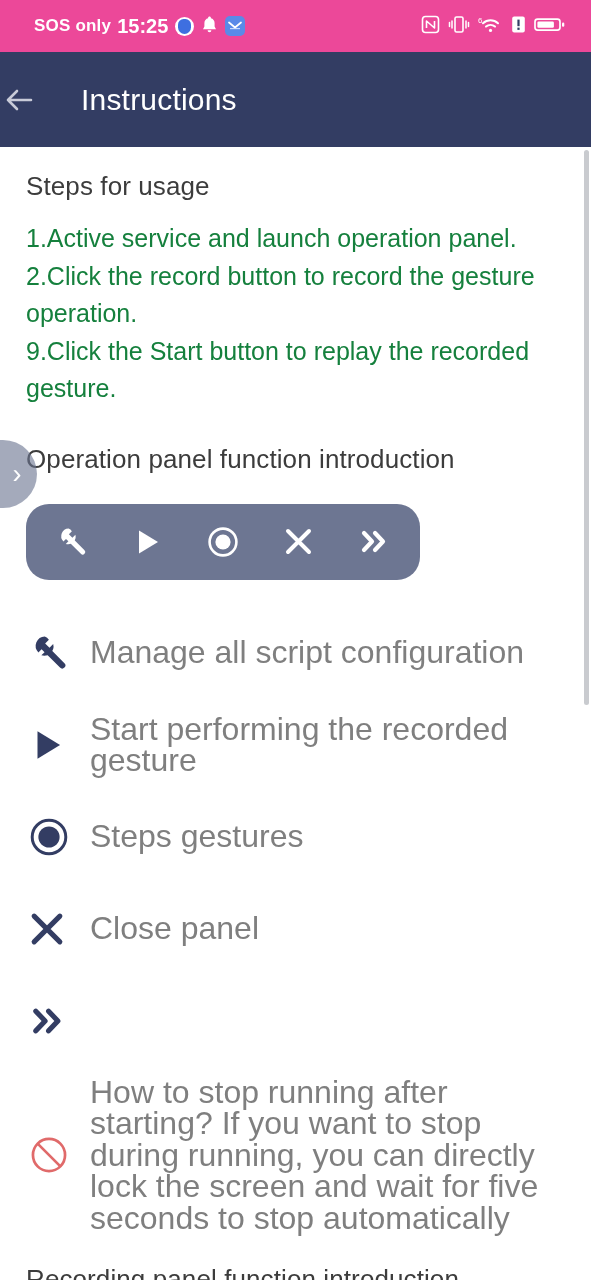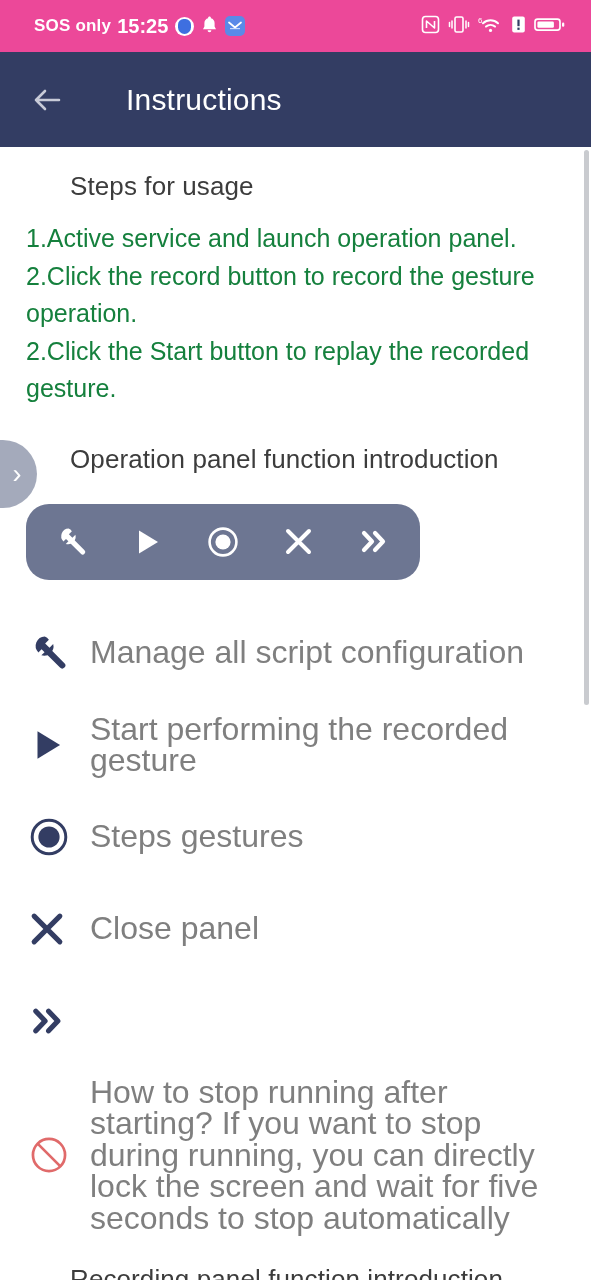--- a/index.html
+++ b/index.html
@@ -43,22 +43,21 @@
     background:#5a8ae8; position:relative; flex:none;
   }
   .ic-mail svg{ position:absolute; left:3px; top:4px; }
 
   
   .appbar{
     height:95px;
     background:#333d63;
     display:flex;
     align-items:center;
-    padding-left:28px;
-    gap:60px;
+    gap:43px;
   }
   .back-arrow{ width:38px;height:38px;flex:none;cursor:pointer; }
   .appbar-title{
     color:#ffffff;
     font-size:30px;
     letter-spacing:.2px;
     white-space:nowrap;
   }
 
   
@@ -68,21 +67,20 @@
     background:#ffffff;
     padding:24px 26px 0 26px;
     overflow:hidden;
   }
 
   .h-section{
     font-size:26px;
     color:#3c3c3c;
     letter-spacing:.1px;
     white-space:nowrap;
-    margin-left:44px;
   }
   .steps{
     margin-top:18px;
     font-size:25px;
     line-height:37.5px;
     color:#15803d;
     max-width:515px;
   }
   .steps p{ margin:0; }
 
@@ -233,21 +231,21 @@
   <span class="appbar-title">Instructions</span>
 </div>
 
 <div class="content">
 
   <div class="h-section">Steps for usage</div>
 
   <div class="steps">
     <p>1.Active service and launch operation panel.</p>
     <p>2.Click the record button to record the gesture operation.</p>
-    <p>2.Click the Start button to replay the recorded gesture.</p>
+    <p>9.Click the Start button to replay the recorded gesture.</p>
   </div>
 
   <div class="h-section second">Operation panel function introduction</div>
 
   <div class="op-panel">
     <span class="op-btn">
       <svg width="34" height="34" viewBox="0 0 34 34">
           <path d="M13.6 3.6a7.6 7.6 0 0 0-5.2 12.9l2.6-2.6 2.4 2.4-2.6 2.6a7.6 7.6 0 0 0 9.6-9.1l-3 3-3.5-3.5 3-3a7.6 7.6 0 0 0-3.3-2.7z" fill="#ffffff"></path>
           <path d="M15.5 18.4l3.6-3.6 10.4 10.4a2.5 2.5 0 0 1-3.6 3.6z" fill="#ffffff"></path>
         </svg>

